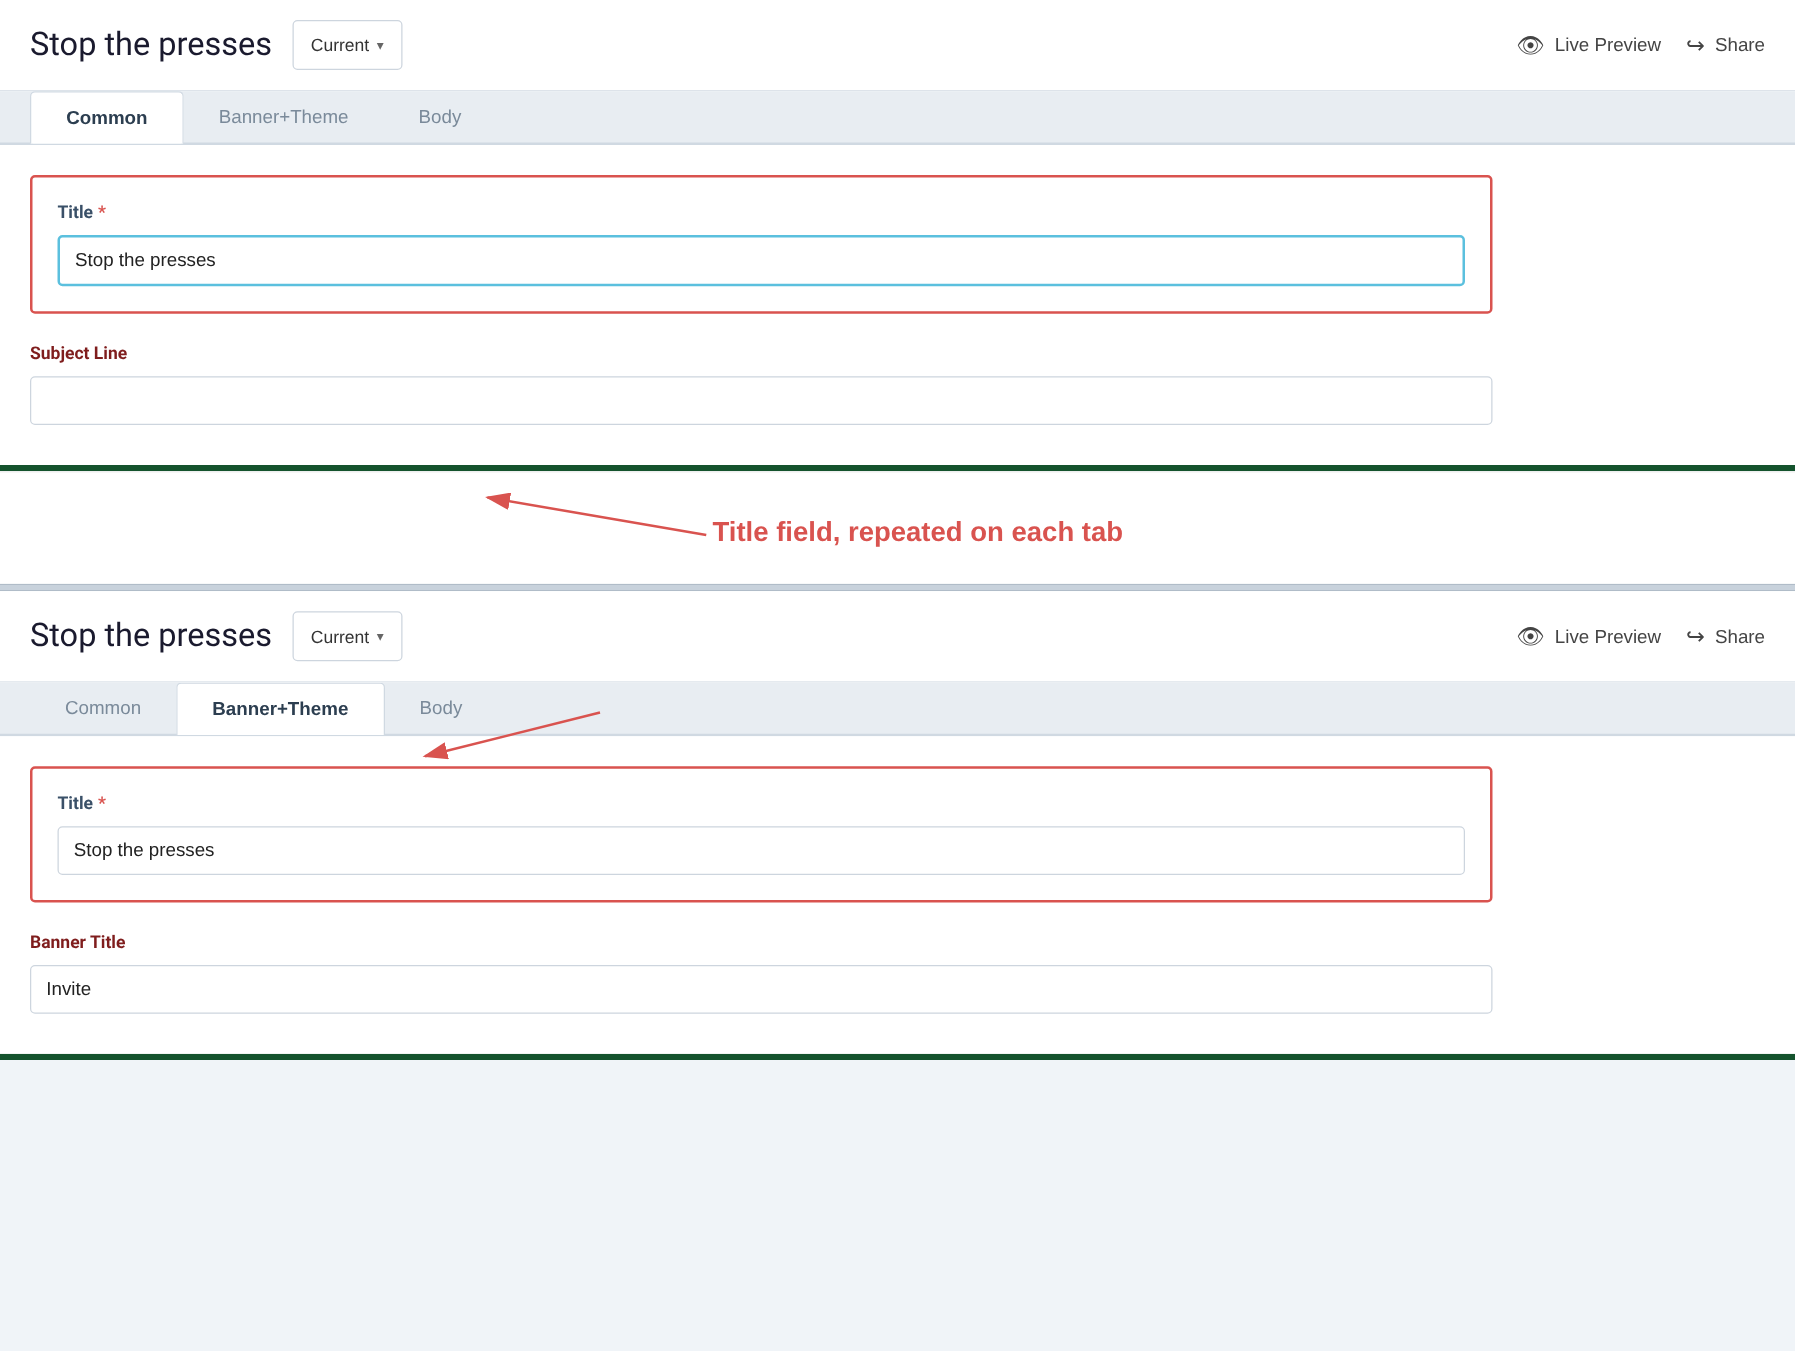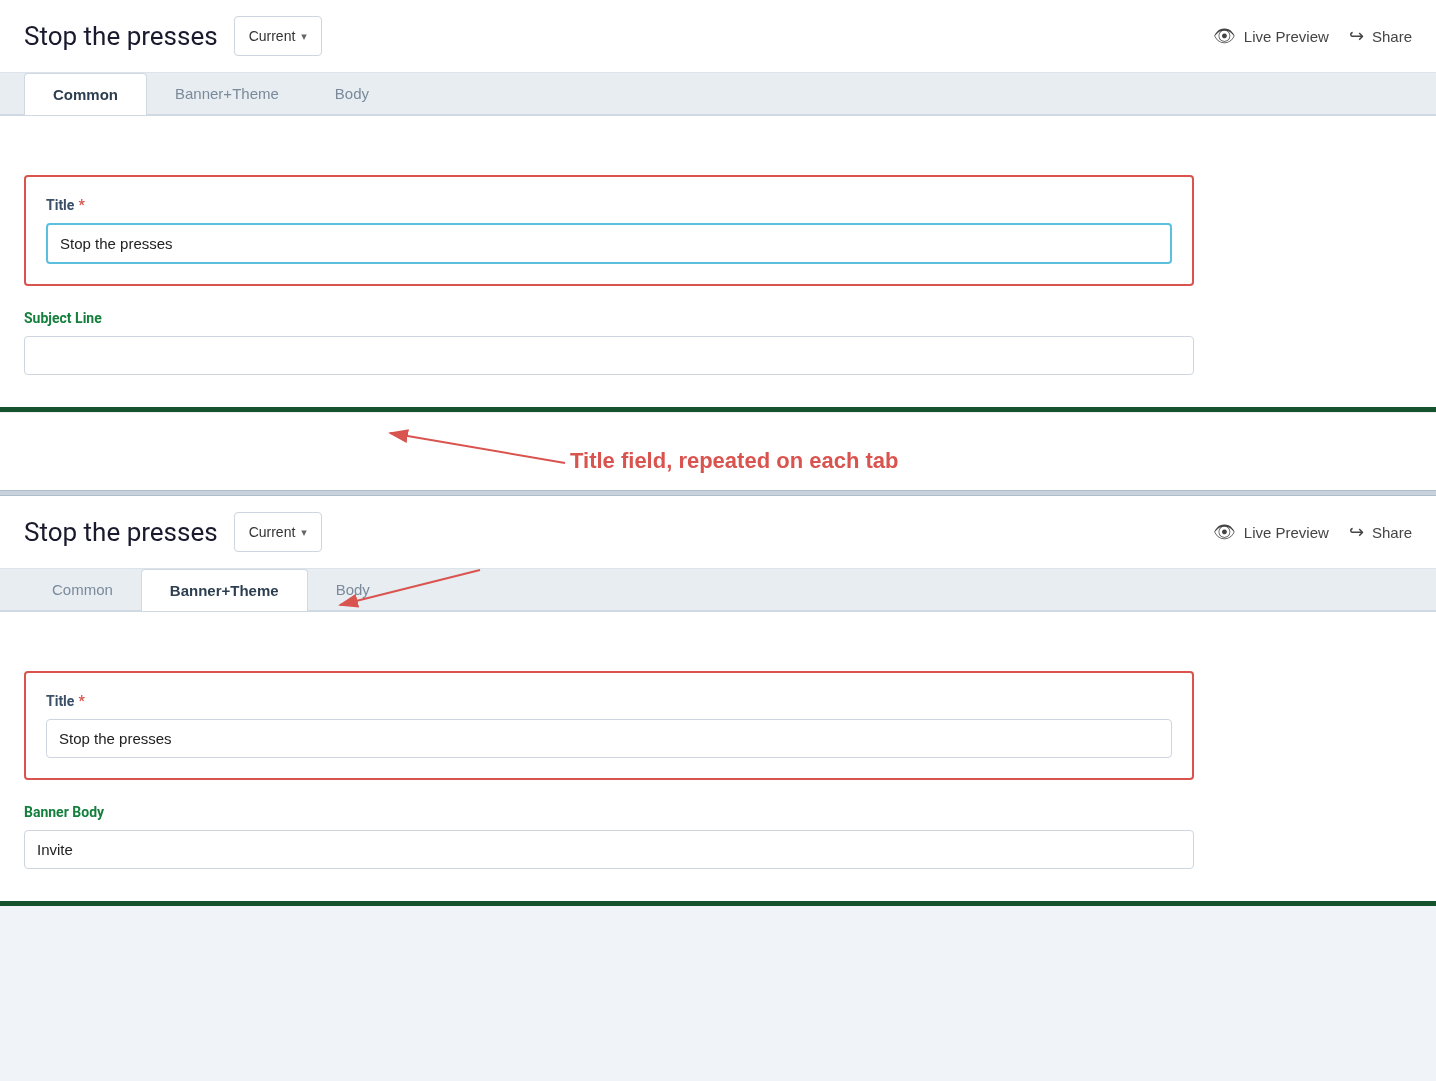--- a/index.html
+++ b/index.html
@@ -98,21 +98,20 @@
       border-right: 1px solid #d0d9e2;
       border-radius: 4px 4px 0 0;
       margin-bottom: -2px;
     }
 
     
     .content {
       padding: 24px 36px 32px 24px;
       background: #fff;
       position: relative;
-      margin-top: 35px;
     }
 
     
     .form-section {
       border: 2px solid #d9534f;
       border-radius: 4px;
       padding: 20px 20px 20px 20px;
       margin-bottom: 24px;
       background: #fff;
       max-width: 1170px;
@@ -148,21 +147,21 @@
       color: #222;
       outline: none;
     }
     .subject-section {
       max-width: 1170px;
       margin-bottom: 0;
     }
     .subject-label {
       font-size: 14px;
       font-weight: 700;
-      color: #15803d;
+      color: #7f1d1d;
       margin-bottom: 10px;
     }
 
     
     .page-wrapper {
       position: relative;
     }
 
     
     .panel-section {
@@ -226,21 +225,21 @@
         <input class="form-input" type="text" value="Stop the presses" style="">
       </div>
 
       <div class="subject-section">
         <div class="subject-label">Subject Line</div>
         <input class="form-input-plain" type="text" value="" style="">
       </div>
     </div>
   </div>
 
-  <div style="position: relative; height: 78px; background: #fff; border-top: 1px solid #eee; padding-left: 20px;">
+  <div style="position: relative; height: 90px; background: #fff; border-top: 1px solid #eee; padding-left: 20px;">
     <svg width="1436" height="90" style="position:absolute;top:0;left:0;">
 
       <defs>
         <marker id="arrowhead1" markerWidth="10" markerHeight="7" refX="9" refY="3.5" orient="auto">
           <polygon points="0 0, 10 3.5, 0 7" fill="#d9534f"></polygon>
         </marker>
         <marker id="arrowhead2" markerWidth="10" markerHeight="7" refX="9" refY="3.5" orient="auto">
           <polygon points="0 0, 10 3.5, 0 7" fill="#d9534f"></polygon>
         </marker>
       </defs>
@@ -289,21 +288,21 @@
 
       <div class="form-section">
         <div class="form-label">
           <span>Title</span>
           <span class="required-star">*</span>
         </div>
         <input class="form-input-plain" type="text" value="Stop the presses" style="">
       </div>
 
       <div class="subject-section">
-        <div class="subject-label">Banner Body</div>
+        <div class="subject-label">Banner Title</div>
         <input class="form-input-plain" type="text" value="Invite" style="">
       </div>
     </div>
   </div>
 
   <svg style="position:absolute;top:540px;left:0;pointer-events:none;z-index:10;" width="700" height="80">
     <defs>
       <marker id="arrowhead3" markerWidth="10" markerHeight="7" refX="9" refY="3.5" orient="auto">
         <polygon points="0 0, 10 3.5, 0 7" fill="#d9534f"></polygon>
       </marker>

